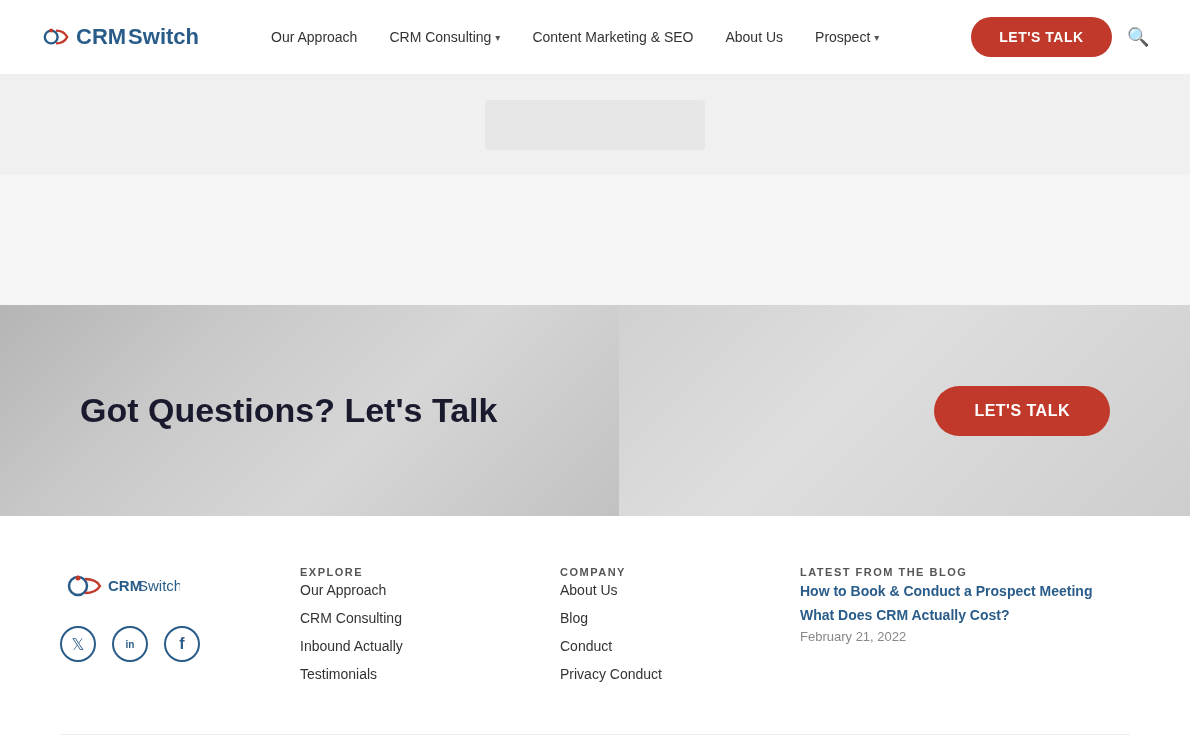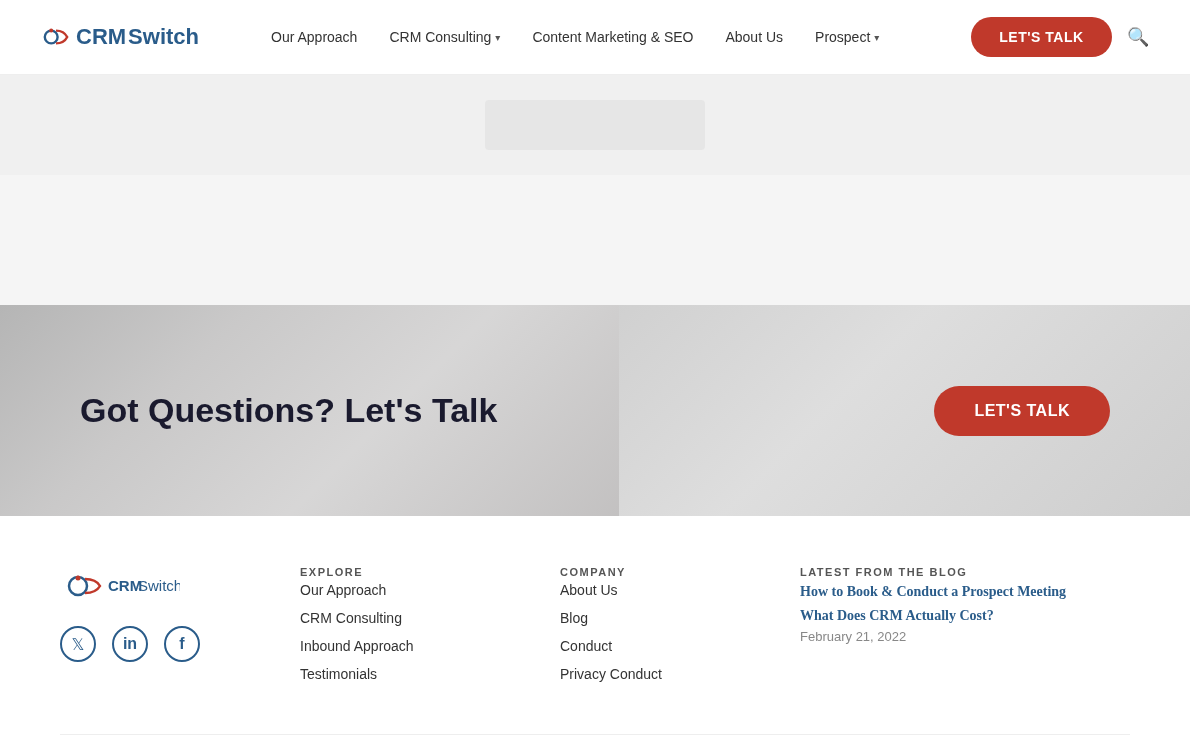--- a/index.html
+++ b/index.html
@@ -215,21 +215,20 @@
     .footer-blog-col { }
     .blog-post-title {
       color: #2a5c8a;
       font-size: 14px;
       font-weight: bold;
       text-decoration: none;
       display: block;
       cursor: pointer;
       line-height: 1.4;
       margin-bottom: 4px;
-      font-family: Liberation Serif, serif;
     }
     .blog-post-date {
       font-size: 13px;
       color: #888;
       margin-bottom: 18px;
     }
 
     .footer-bottom {
       border-top: 1px solid #eee;
       padding-top: 20px;
@@ -300,33 +299,33 @@
           <circle cx="18" cy="12" r="2.5" fill="#c0392b"></circle>
           <text x="48" y="25" font-family="Arial" font-weight="bold" font-size="15" fill="#2a5c8a">CRM</text>
           <text x="78" y="25" font-family="Arial" font-size="15" fill="#2a5c8a">Switch</text>
         </svg>
       </div>
       <div class="footer-social">
         <a class="social-icon" title="Twitter">
           <span>𝕏</span>
         </a>
         <a class="social-icon" title="LinkedIn">
-          <span style="font-weight:bold;font-size:16px;">in</span>
+          <span style="font-weight:bold;font-size:10px;">in</span>
         </a>
         <a class="social-icon" title="Facebook">
           <span style="font-weight:bold;">f</span>
         </a>
       </div>
     </div>
 
     <div class="footer-explore-col">
       <div class="footer-col-title">EXPLORE</div>
       <a class="footer-link">Our Approach</a>
       <a class="footer-link">CRM Consulting</a>
-      <a class="footer-link">Inbound Approach</a>
+      <a class="footer-link">Inbound Actually</a>
       <a class="footer-link">Testimonials</a>
     </div>
 
     <div class="footer-company-col">
       <div class="footer-col-title">COMPANY</div>
       <a class="footer-link">About Us</a>
       <a class="footer-link">Blog</a>
       <a class="footer-link">Conduct</a>
       <a class="footer-link">Privacy Conduct</a>
     </div>

